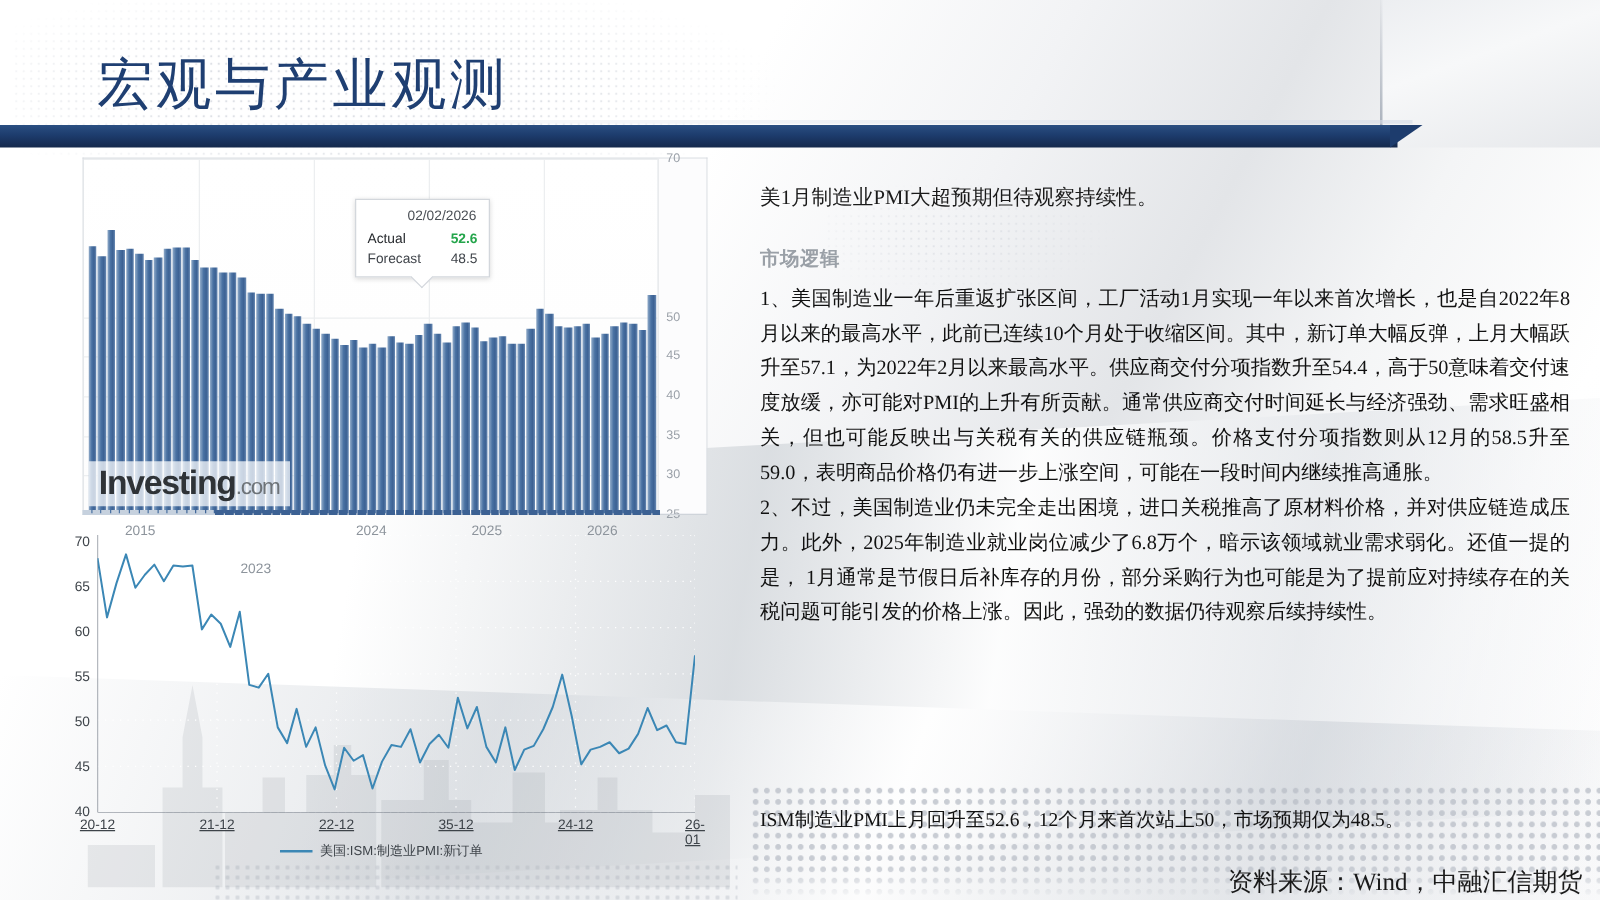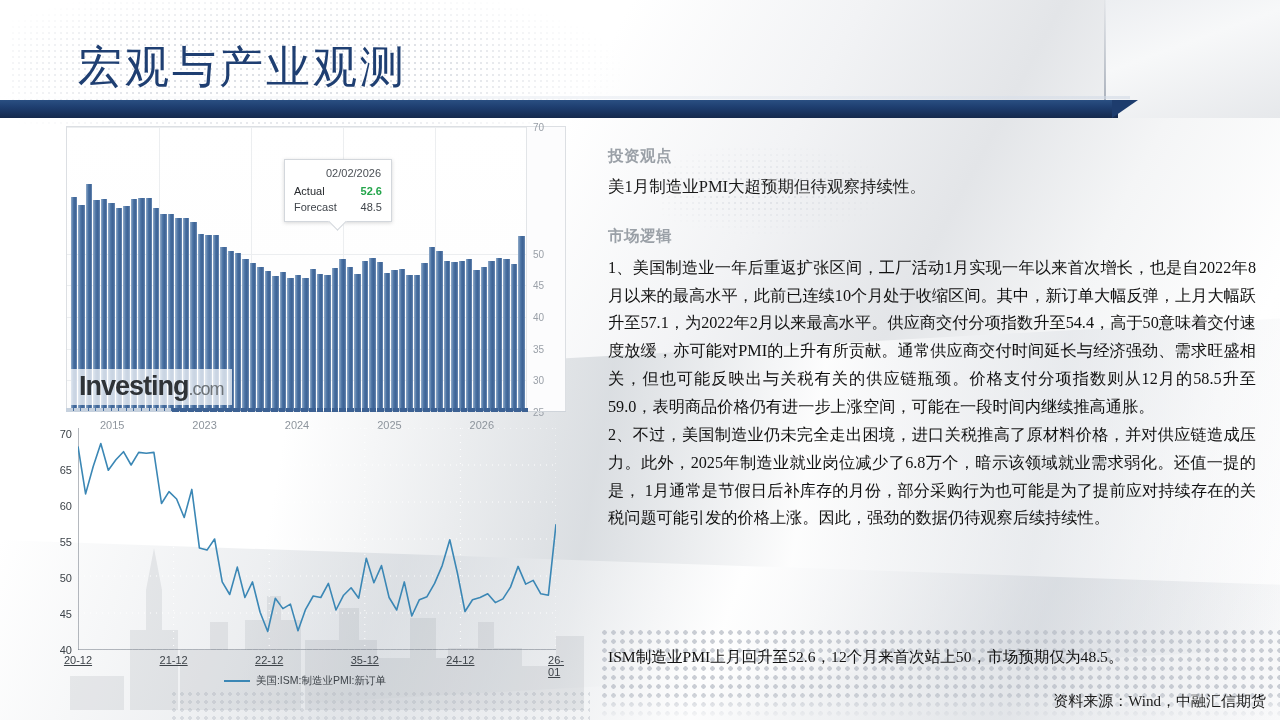--- a/index.html
+++ b/index.html
@@ -183,21 +183,21 @@
     font-size:16.5px;color:#1a1a1a;margin:0 0 26px 0;line-height:1.5;
   }
   .body-p{
     font-size:16.2px;color:#111111;margin:0;line-height:1.72;
     text-align:justify;
   }
   .core-block{position:absolute;left:608px;top:640px;width:660px;}
   .core-text{font-size:15.6px;color:#111;margin:6px 0 0 0;line-height:1.4;}
   .source{
     position:absolute;right:14px;top:692px;
-    font-size:15px;color:#1a1a1a;
+    font-size:20px;color:#1a1a1a;
     font-family:"Liberation Serif",serif;
   }
 </style>
 </head>
 <body>
 
 <div id="slide">
 
   <div class="bg-base"></div>
   <div class="bg-sheen"></div>
@@ -394,21 +394,21 @@
           <i></i>
           <i></i>
           <i></i>
           <i></i>
           <i></i>
           <i></i>
           <i></i>
           <i></i>
         </div>
     <span style="left: 46.2px;">2015</span>
-        <span style="left: 138.6px;">2023</span>
+        <span style="left: 138.6px; margin-top: 30px;">2023</span>
         <span style="left: 231px;">2024</span>
         <span style="left: 323.4px;">2025</span>
         <span style="left: 415.8px;">2026</span>
       </div>
 
     <div class="linechart">
       <div class="lc-ylabels" id="lc-ylabels">
           <span style="top: 222px;">40</span>
           <span style="top: 186px;">45</span>
           <span style="top: 150px;">50</span>
@@ -445,21 +445,20 @@
           <span style="left: 100%;">26-01</span>
         </div>
       <div class="lc-legend">
         <span class="swatch"></span>
         <span class="ltext">美国:ISM:制造业PMI:新订单</span>
       </div>
     </div>
   </div>
 
   <div class="text-col">
-    <div class="sec-title">投资观点</div>
     <p class="lead">美1月制造业PMI大超预期但待观察持续性。</p>
 
     <div class="sec-title">市场逻辑</div>
     <p class="body-p">1、美国制造业一年后重返扩张区间，工厂活动1月实现一年以来首次增长，也是自2022年8月以来的最高水平，此前已连续10个月处于收缩区间。其中，新订单大幅反弹，上月大幅跃升至57.1，为2022年2月以来最高水平。供应商交付分项指数升至54.4，高于50意味着交付速度放缓，亦可能对PMI的上升有所贡献。通常供应商交付时间延长与经济强劲、需求旺盛相关，但也可能反映出与关税有关的供应链瓶颈。价格支付分项指数则从12月的58.5升至59.0，表明商品价格仍有进一步上涨空间，可能在一段时间内继续推高通胀。</p>
     <p class="body-p">2、不过，美国制造业仍未完全走出困境，进口关税推高了原材料价格，并对供应链造成压力。此外，2025年制造业就业岗位减少了6.8万个，暗示该领域就业需求弱化。还值一提的是， 1月通常是节假日后补库存的月份，部分采购行为也可能是为了提前应对持续存在的关税问题可能引发的价格上涨。因此，强劲的数据仍待观察后续持续性。</p>
   </div>
 
   <div class="core-block">
     <p class="core-text">ISM制造业PMI上月回升至52.6，12个月来首次站上50，市场预期仅为48.5。</p>
   </div>

